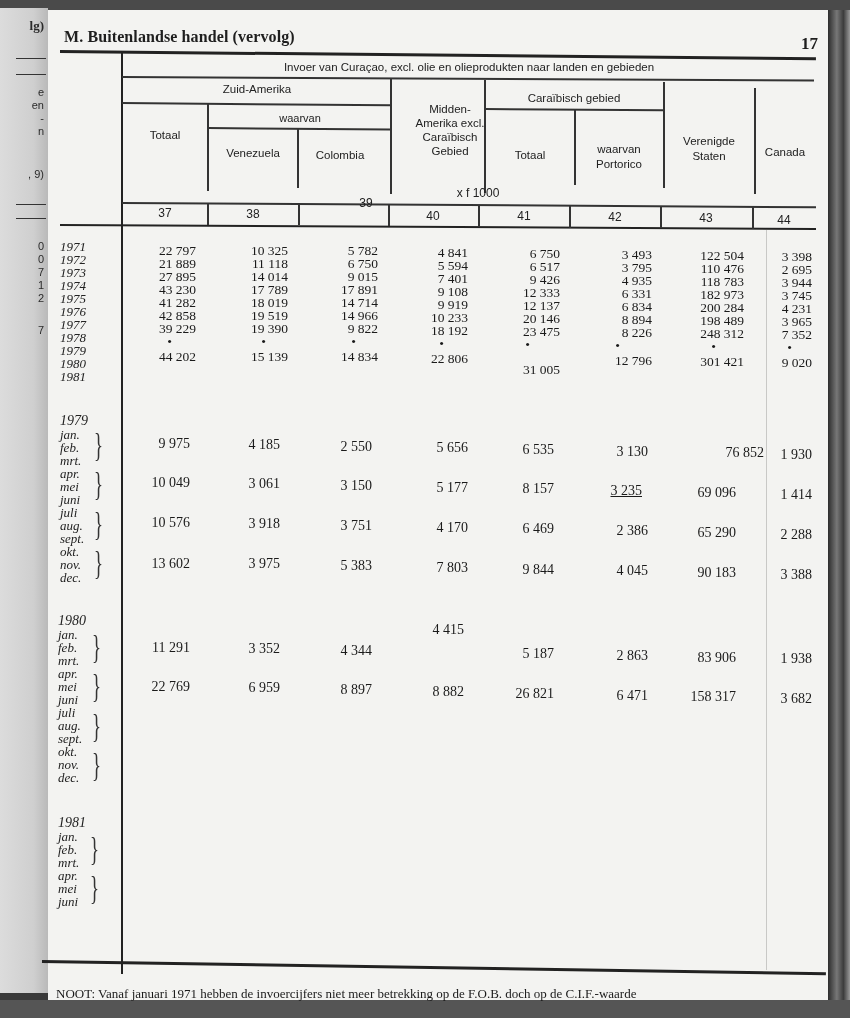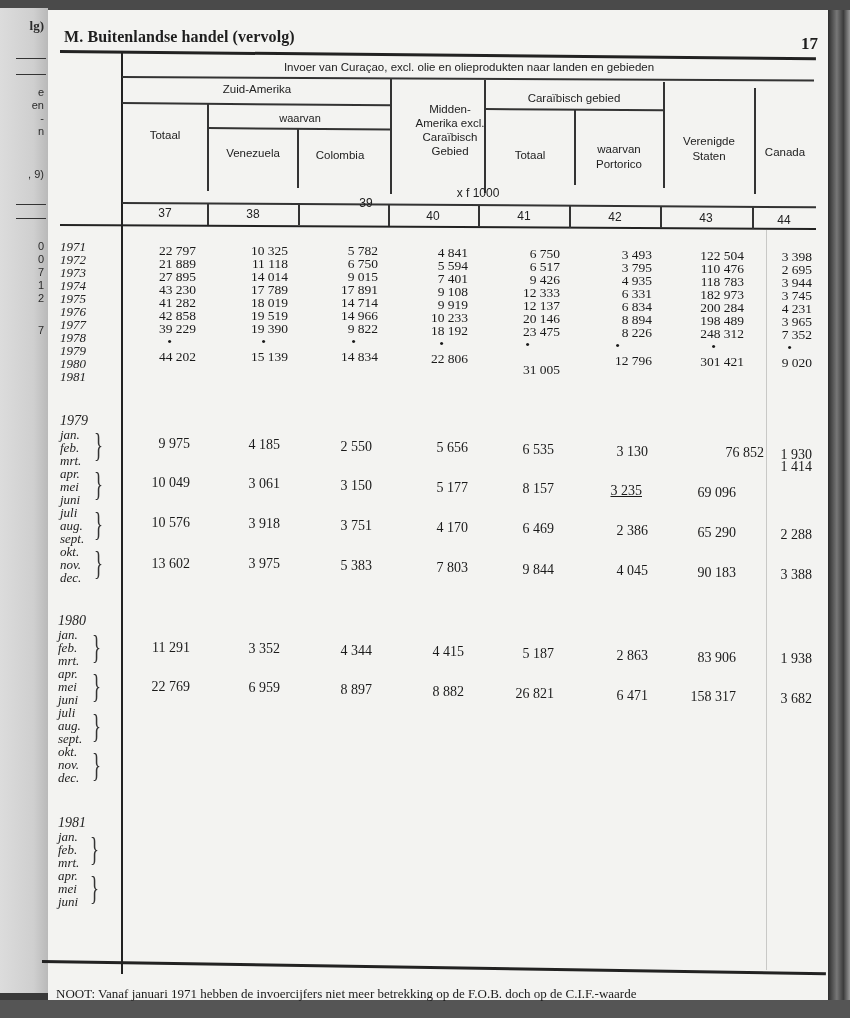--- a/index.html
+++ b/index.html
@@ -258,21 +258,21 @@
     <div class="cell" style="left:720px; top:437px; width:44px;">1 930</div>
   </div>
   <div>
     <div class="cell" style="left:80px; top:465px; width:62px;">10 049</div>
     <div class="cell" style="left:176px; top:466px; width:56px;">3 061</div>
     <div class="cell" style="left:262px; top:468px; width:62px;">3 150</div>
     <div class="cell" style="left:354px; top:470px; width:66px;">5 177</div>
     <div class="cell" style="left:446px; top:471px; width:60px;">8 157</div>
     <div class="cell" style="left:534px; top:473px; width:60px;text-decoration:underline;">3 235</div>
     <div class="cell" style="left:630px; top:475px; width:58px;">69 096</div>
-    <div class="cell" style="left:720px; top:449px; width:44px;">1 414</div>
+    <div class="cell" style="left:720px; top:477px; width:44px;">1 414</div>
   </div>
   <div>
     <div class="cell" style="left:80px; top:505px; width:62px;">10 576</div>
     <div class="cell" style="left:176px; top:506px; width:56px;">3 918</div>
     <div class="cell" style="left:262px; top:508px; width:62px;">3 751</div>
     <div class="cell" style="left:354px; top:510px; width:66px;">4 170</div>
     <div class="cell" style="left:446px; top:511px; width:60px;">6 469</div>
     <div class="cell" style="left:540px; top:513px; width:60px;">2 386</div>
     <div class="cell" style="left:630px; top:515px; width:58px;">65 290</div>
     <div class="cell" style="left:720px; top:517px; width:44px;">2 288</div>
@@ -305,21 +305,21 @@
   </div>
   <div class="brace" style="left:44px; top:620px;">}</div>
   <div class="brace" style="left:44px; top:659px;">}</div>
   <div class="brace" style="left:44px; top:699px;">}</div>
   <div class="brace" style="left:44px; top:738px;">}</div>
 
   <div>
     <div class="cell" style="left:80px; top:630px; width:62px;">11 291</div>
     <div class="cell" style="left:176px; top:631px; width:56px;">3 352</div>
     <div class="cell" style="left:262px; top:633px; width:62px;">4 344</div>
-    <div class="cell" style="left:354px; top:634px; width:62px;">4 415</div>
+    <div class="cell" style="left:354px; top:612px; width:62px;">4 415</div>
     <div class="cell" style="left:446px; top:636px; width:60px;">5 187</div>
     <div class="cell" style="left:540px; top:638px; width:60px;">2 863</div>
     <div class="cell" style="left:630px; top:640px; width:58px;">83 906</div>
     <div class="cell" style="left:720px; top:641px; width:44px;">1 938</div>
   </div>
   <div>
     <div class="cell" style="left:80px; top:669px; width:62px;">22 769</div>
     <div class="cell" style="left:176px; top:670px; width:56px;">6 959</div>
     <div class="cell" style="left:262px; top:672px; width:62px;">8 897</div>
     <div class="cell" style="left:354px; top:674px; width:62px;">8 882</div>

